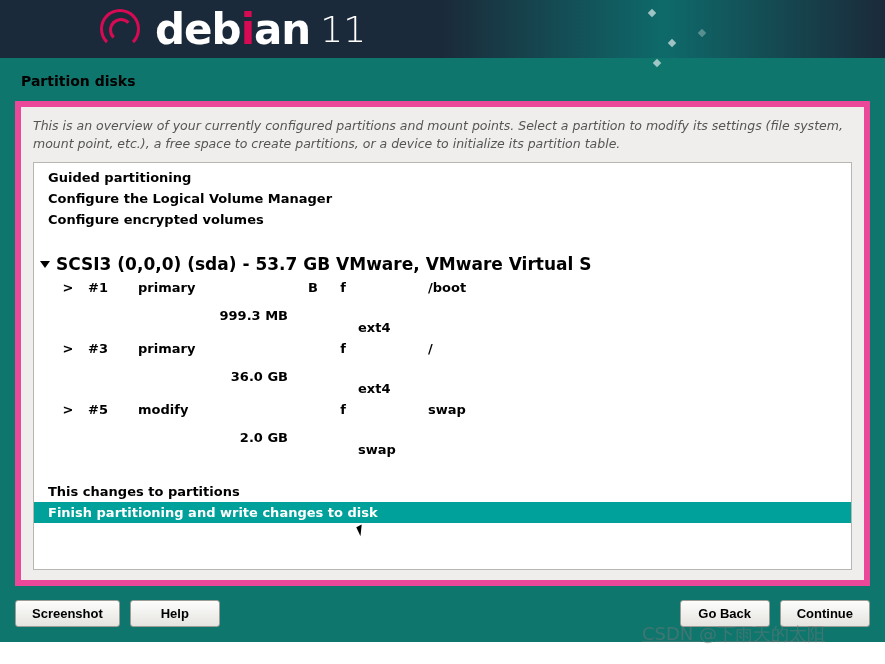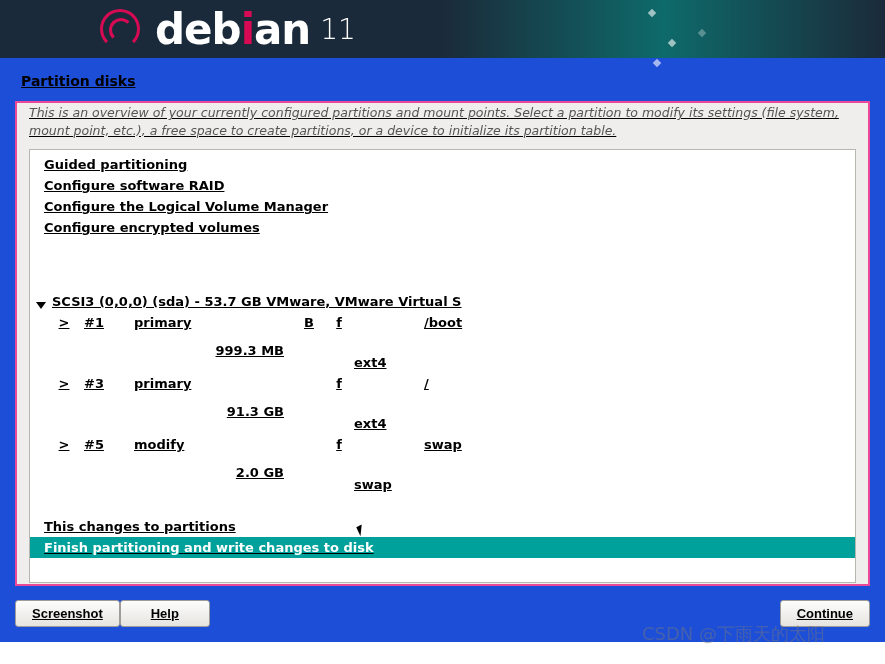--- a/index.html
+++ b/index.html
@@ -38,43 +38,42 @@
       border-right-color: transparent;
       border-bottom-color: transparent;
     }
     .logo-text {
       color: #fff;
       font-size: 42px;
       font-weight: bold;
       letter-spacing: -1px;
     }
     .logo-text .red { color: #d70a53; }
-    .logo-ver { color: #fff; font-size: 28px; font-weight: 300; margin-left: 10px; }
+    .logo-ver { color: #fff; font-size: 36px; font-weight: 300; margin-left: 10px; }
     .deco-dot { position: absolute; width: 6px; height: 6px; background: #fff; transform: rotate(45deg); opacity: 0.6; }
     .content {
-      background: #1d4ed8;
+      background: #0f766e;
       height: calc(100% - 80px);
       padding: 15px;
       display: flex;
       flex-direction: column;
-      text-decoration: underline;
     }
     .page-title {
       font-weight: bold;
       font-size: 14px;
       margin-bottom: 12px;
       padding-left: 6px;
     }
     .panel {
-      border: 2px solid #ec4899;
+      border: 6px solid #ec4899;
       background: #efeeec;
       flex: 1;
       display: flex;
       flex-direction: column;
-      padding: 1px 12px;
+      padding: 10px 12px;
     }
     .intro {
       font-style: italic;
       color: #555;
       margin-bottom: 10px;
       font-size: 12.5px;
       line-height: 1.4;
     }
     .listbox {
       background: #fff;
@@ -91,25 +90,24 @@
       white-space: pre;
       cursor: pointer;
     }
     .row.blank { height: 21px; }
     .row.selected {
       background: #00a19a;
       color: #fff;
     }
     .tree-row {
       display: flex;
-      align-items: flex-end;
+      align-items: center;
       padding: 3px 2px;
       font-weight: bold;
-      font-size: 13px;
-      margin-top: 32px;
+      font-size: 17px;
     }
     .tri {
       width: 0; height: 0;
       border-left: 5px solid transparent;
       border-right: 5px solid transparent;
       border-top: 7px solid #000;
       margin: 0 6px 0 4px;
     }
     .part-row {
       padding: 3px 14px;
@@ -125,38 +123,39 @@
     .part-row .c4 { width: 80px; text-align: right; padding-right: 10px; margin-top: 28px; }
     .part-row .c5 { width: 30px; text-align: center; }
     .part-row .c6 { width: 30px; text-align: center; }
     .part-row .c7 { width: 70px; margin-top: 40px; }
     .part-row .c8 { width: 70px; }
     .button-bar {
       display: flex;
       justify-content: space-between;
       margin-top: 14px;
     }
-    .button-group { display: flex; }
+    .button-group { display: flex; gap: 10px; }
     button {
       background: linear-gradient(#fdfdfc, #e5e4e0);
       border: 1px solid #9e9c96;
       border-radius: 3px;
       padding: 5px 16px;
       font-size: 13px;
       font-weight: bold;
       cursor: pointer;
       min-width: 90px;
     }
     .watermark {
       position: absolute;
       bottom: 18px;
       right: 60px;
       color: rgba(120,120,120,0.45);
       font-size: 18px;
       pointer-events: none;
+      text-decoration: underline;
     }
     .cursor {
       position: absolute;
       left: 358px;
       top: 525px;
       width: 0; height: 0;
       border-left: 6px solid #000;
       border-right: 2px solid transparent;
       border-bottom: 10px solid transparent;
       transform: rotate(-25deg);
@@ -177,21 +176,20 @@
   <div class="deco-dot" style="top:60px; right:225px;"></div>
   <div class="deco-dot" style="top:30px; right:180px; opacity:0.3"></div>
 </div>
 
 <div class="content">
   <div class="page-title">Partition disks</div>
   <div class="panel">
     <div class="intro">This is an overview of your currently configured partitions and mount points. Select a partition to modify its settings (file system, mount point, etc.), a free space to create partitions, or a device to initialize its partition table.</div>
     <div class="listbox">
       <div class="row">Guided partitioning</div>
-      <div class="row">Configure software RAID</div>
       <div class="row">Configure the Logical Volume Manager</div>
       <div class="row">Configure encrypted volumes</div>
       <div class="row blank"></div>
       <div class="tree-row">
         <div class="tri"></div>
         <span>SCSI3 (0,0,0) (sda) - 53.7 GB VMware, VMware Virtual S</span>
       </div>
       <div class="part-row">
         <span class="c1">&gt;</span>
         <span class="c2">#1</span>
@@ -199,21 +197,21 @@
         <span class="c4">999.3 MB</span>
         <span class="c5">B</span>
         <span class="c6">f</span>
         <span class="c7">ext4</span>
         <span class="c8">/boot</span>
       </div>
       <div class="part-row">
         <span class="c1">&gt;</span>
         <span class="c2">#3</span>
         <span class="c3">primary</span>
-        <span class="c4">91.3 GB</span>
+        <span class="c4">36.0 GB</span>
         <span class="c5"></span>
         <span class="c6">f</span>
         <span class="c7">ext4</span>
         <span class="c8">/</span>
       </div>
       <div class="part-row">
         <span class="c1">&gt;</span>
         <span class="c2">#5</span>
         <span class="c3">modify</span>
         <span class="c4">2.0 GB</span>
@@ -226,19 +224,20 @@
       <div class="row">This changes to partitions</div>
       <div class="row selected">Finish partitioning and write changes to disk</div>
     </div>
   </div>
   <div class="button-bar">
     <div class="button-group">
       <button>Screenshot</button>
       <button>Help</button>
     </div>
     <div class="button-group">
+      <button>Go Back</button>
       <button>Continue</button>
     </div>
   </div>
 </div>
 
 <div class="watermark">CSDN @下雨天的太阳</div>
 <div class="cursor"></div>
 
 </body></html>

